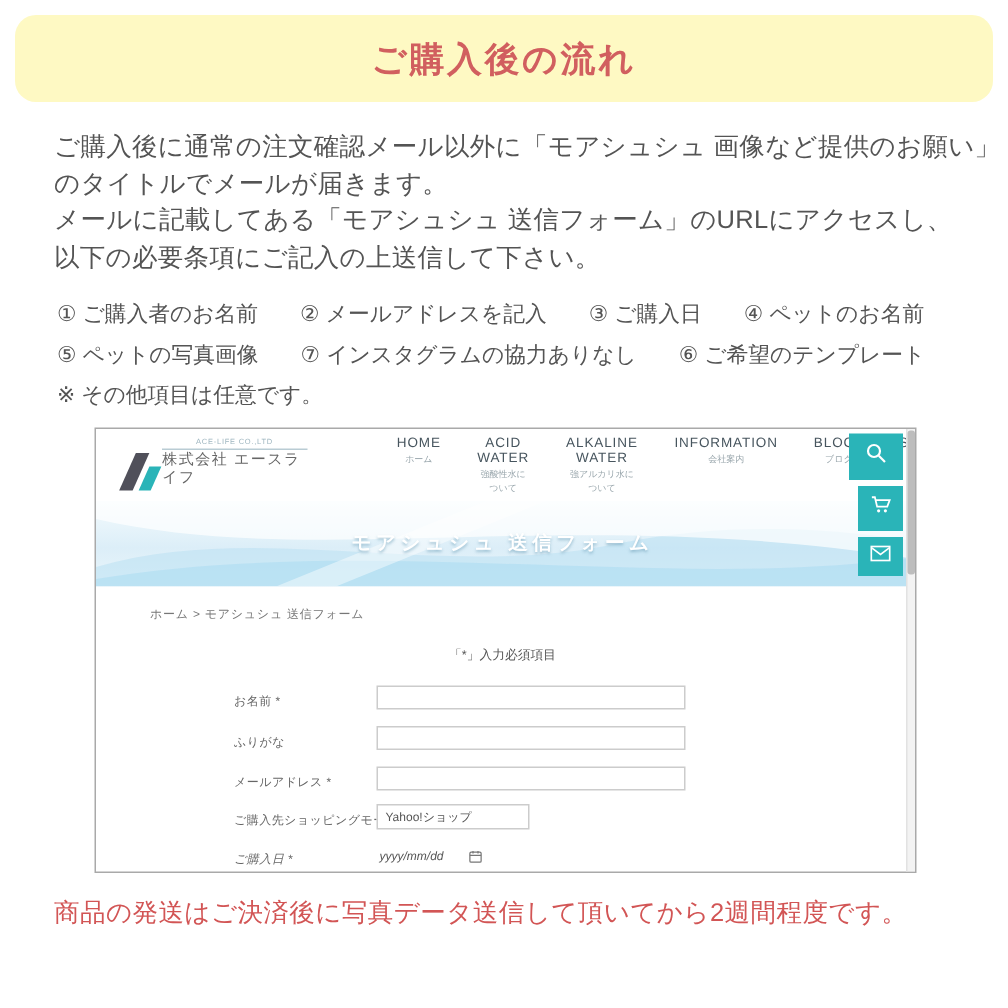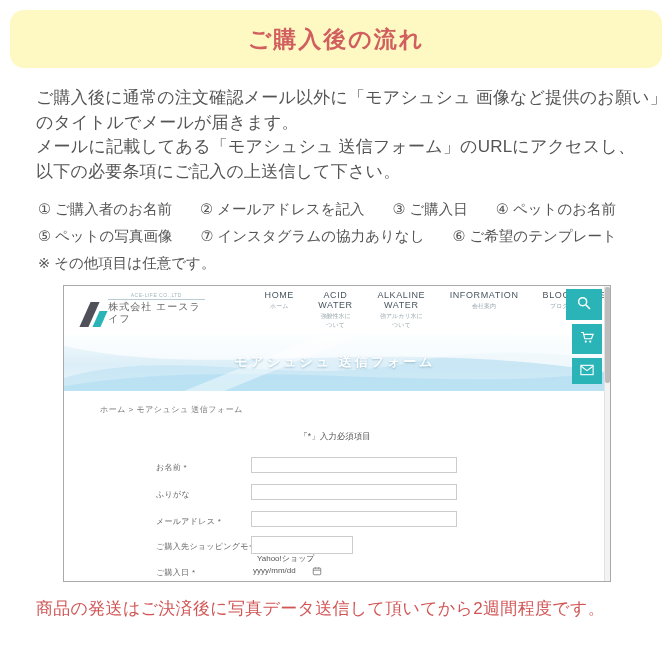--- a/index.html
+++ b/index.html
@@ -63,21 +63,21 @@
   .required-note { position:absolute; left:0; top:145px; width:542px; text-align:center;
     font-size:8.5px; color:#555; }
 
   .form-row { position:absolute; left:0; width:542px; height:22px; }
   .form-label { position:absolute; left:92px; top:5px; font-size:8px; color:#666;
     letter-spacing:0.3px; white-space:nowrap; }
   .ctl-input { position:absolute; left:187px; top:0; width:206px; height:16px;
     border:1px solid #cccccc; background:#fff; }
   .ctl-select { position:absolute; left:187px; top:0; width:102px; height:17px;
     border:1px solid #cccccc; background:#fff; font-size:8px; color:#555;
-    padding:16px 4px 0 5px; }
+    padding:2px 4px 0 5px; }
   .ctl-date { position:absolute; left:189px; top:4px; display:flex; 
     gap:16px; font-size:8px; color:#555; }
 
   .scrollbar { position:absolute; right:0; top:0; width:6px; height:295px;
     background:#f3f3f3; border-left:1px solid #e2e2e2; }
   .scroll-thumb { position:absolute; right:0; top:1px; width:5px; height:96px;
     background:#bdbdbd; border-radius:2px; cursor:pointer; }
 
   
   .footer-note { position:absolute; left:36px; top:597px; font-size:17px;
@@ -198,21 +198,21 @@
     <div class="ctl-input"></div>
   </div>
   <div class="form-row" style="top:225px;">
     <span class="form-label">メールアドレス *</span>
     <div class="ctl-input"></div>
   </div>
   <div class="form-row" style="top:250px;">
     <span class="form-label">ご購入先ショッピングモール *</span>
     <div class="ctl-select">Yahoo!ショップ</div>
   </div>
-  <div class="form-row" style="top:276px;">
+  <div class="form-row" style="top:276px;font-style:italic;">
     <span class="form-label">ご購入日 *</span>
     <div class="ctl-date">
       <span>yyyy/mm/dd</span>
       <span>
         <svg width="10" height="10" viewBox="0 0 24 24">
             <rect x="3" y="5" width="18" height="16" rx="2" fill="none" stroke="#777" stroke-width="2"></rect>
             <line x1="3" y1="10" x2="21" y2="10" stroke="#777" stroke-width="2"></line>
             <line x1="8" y1="3" x2="8" y2="7" stroke="#777" stroke-width="2"></line>
             <line x1="16" y1="3" x2="16" y2="7" stroke="#777" stroke-width="2"></line>
           </svg>

